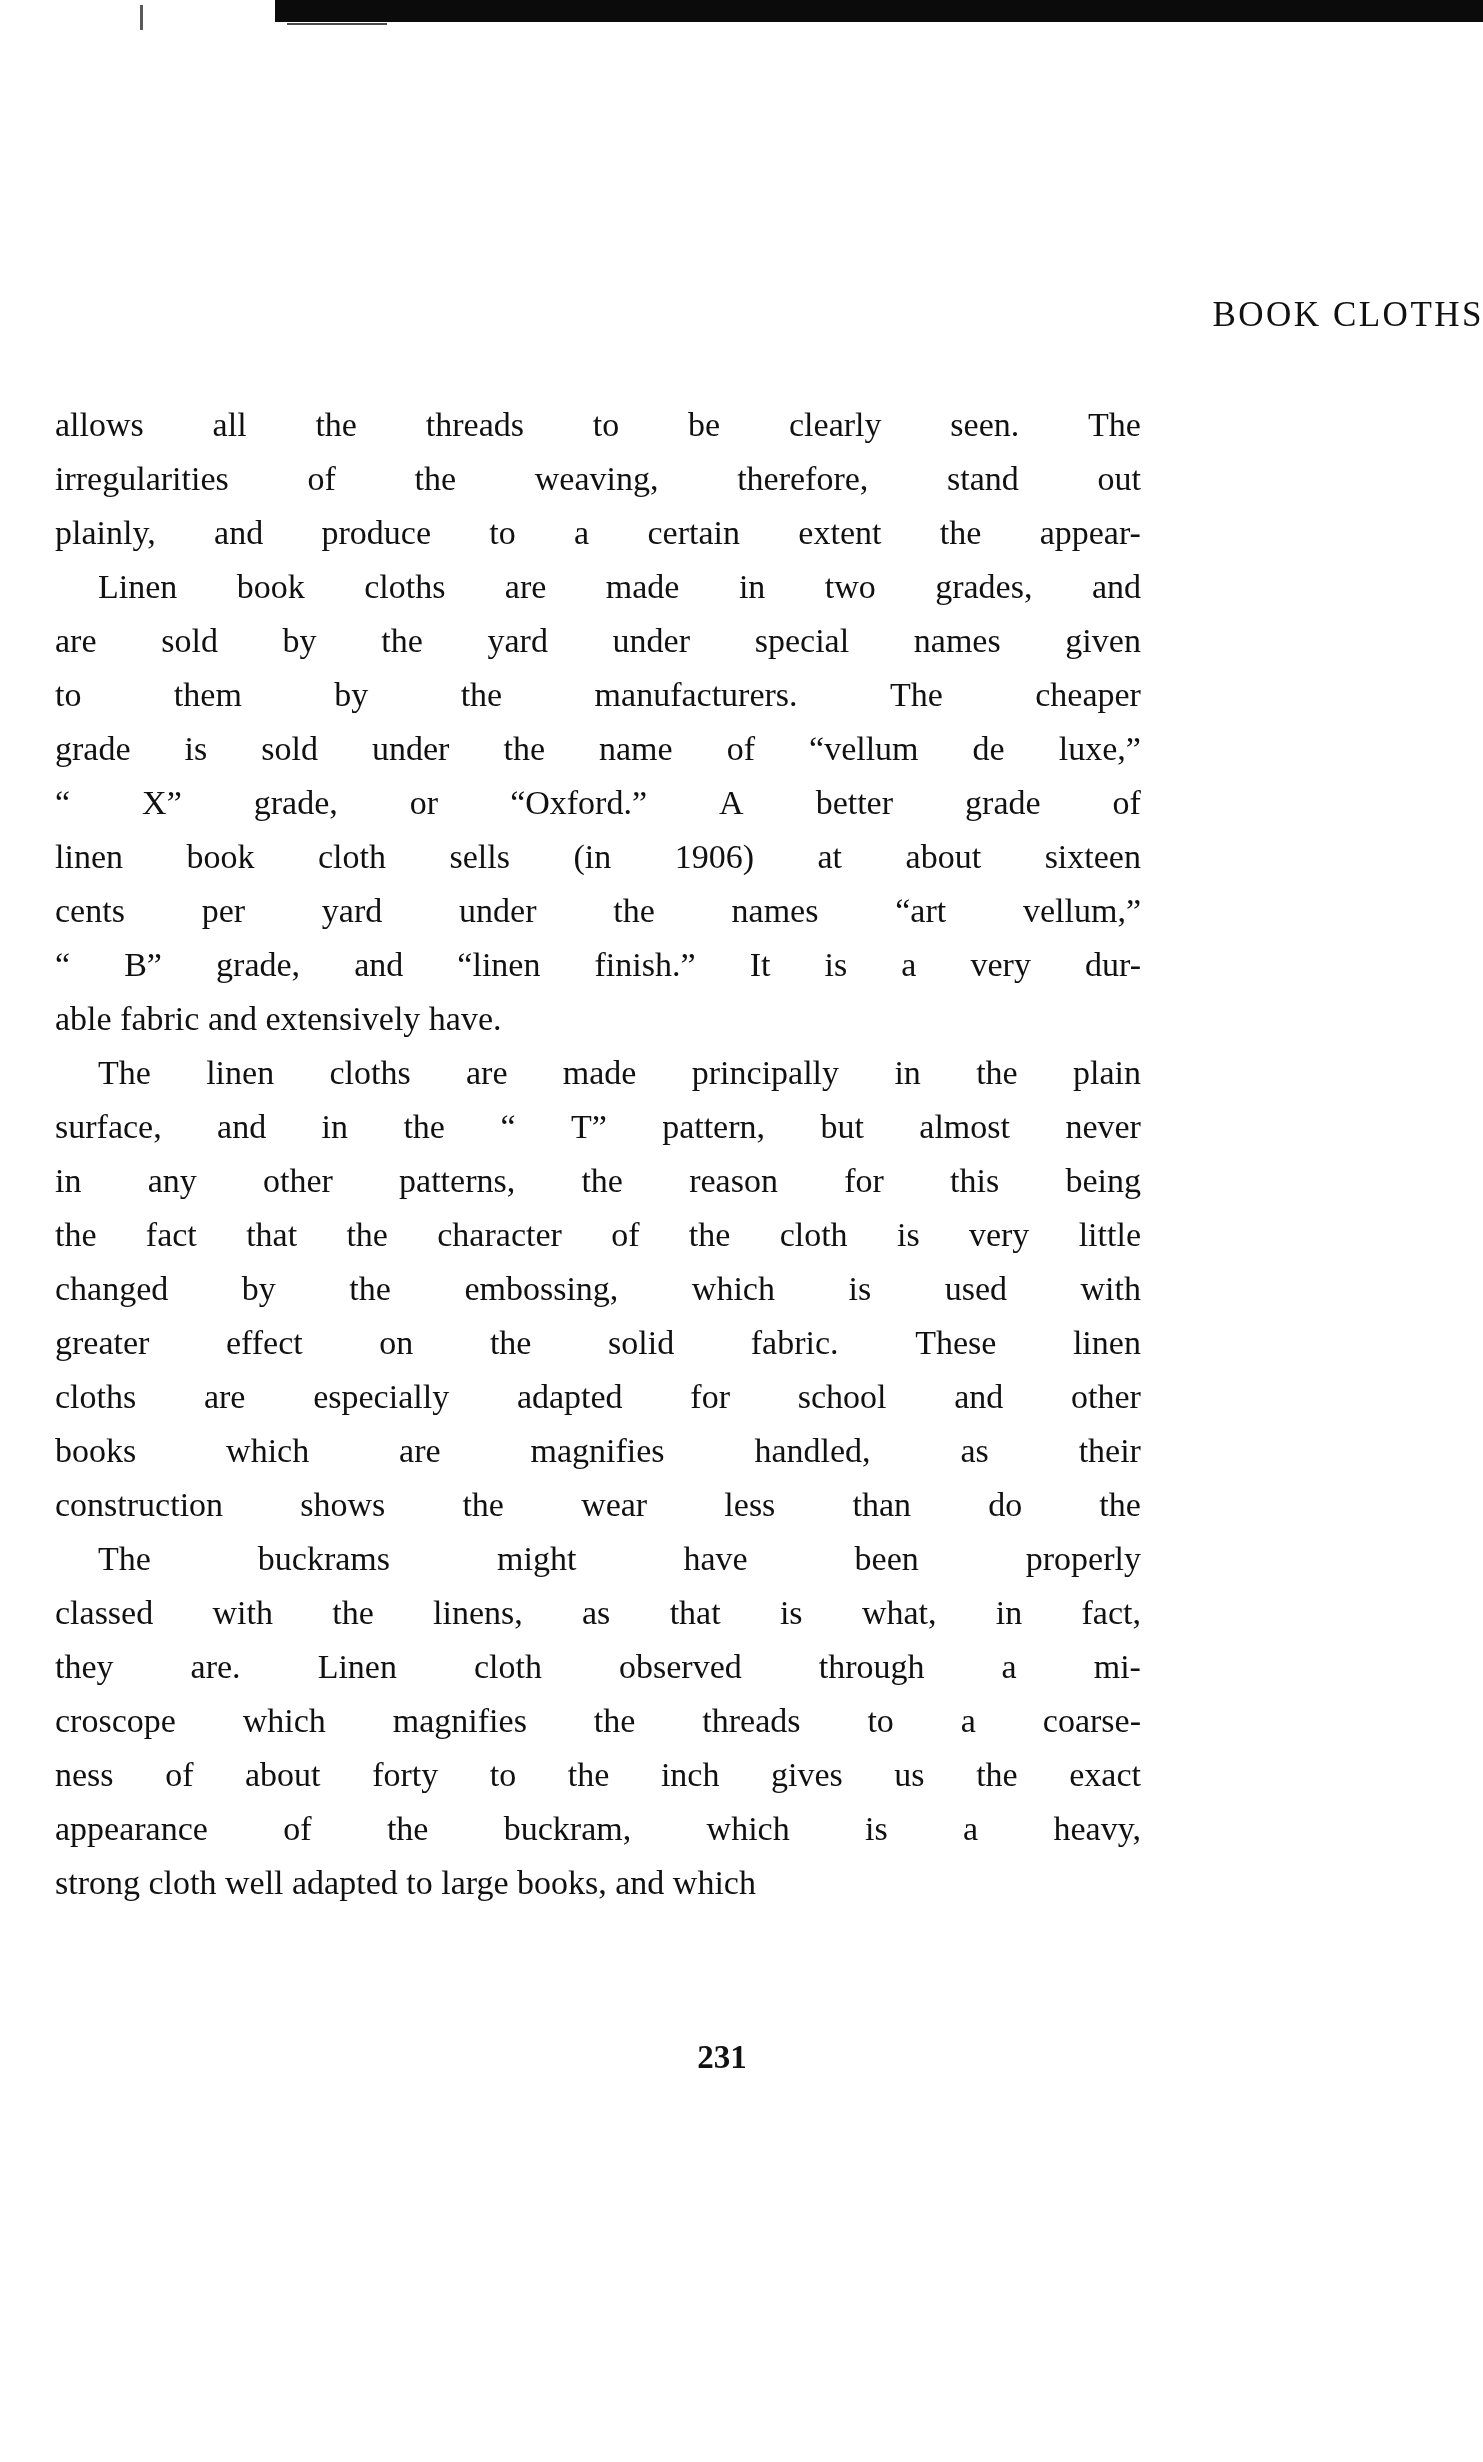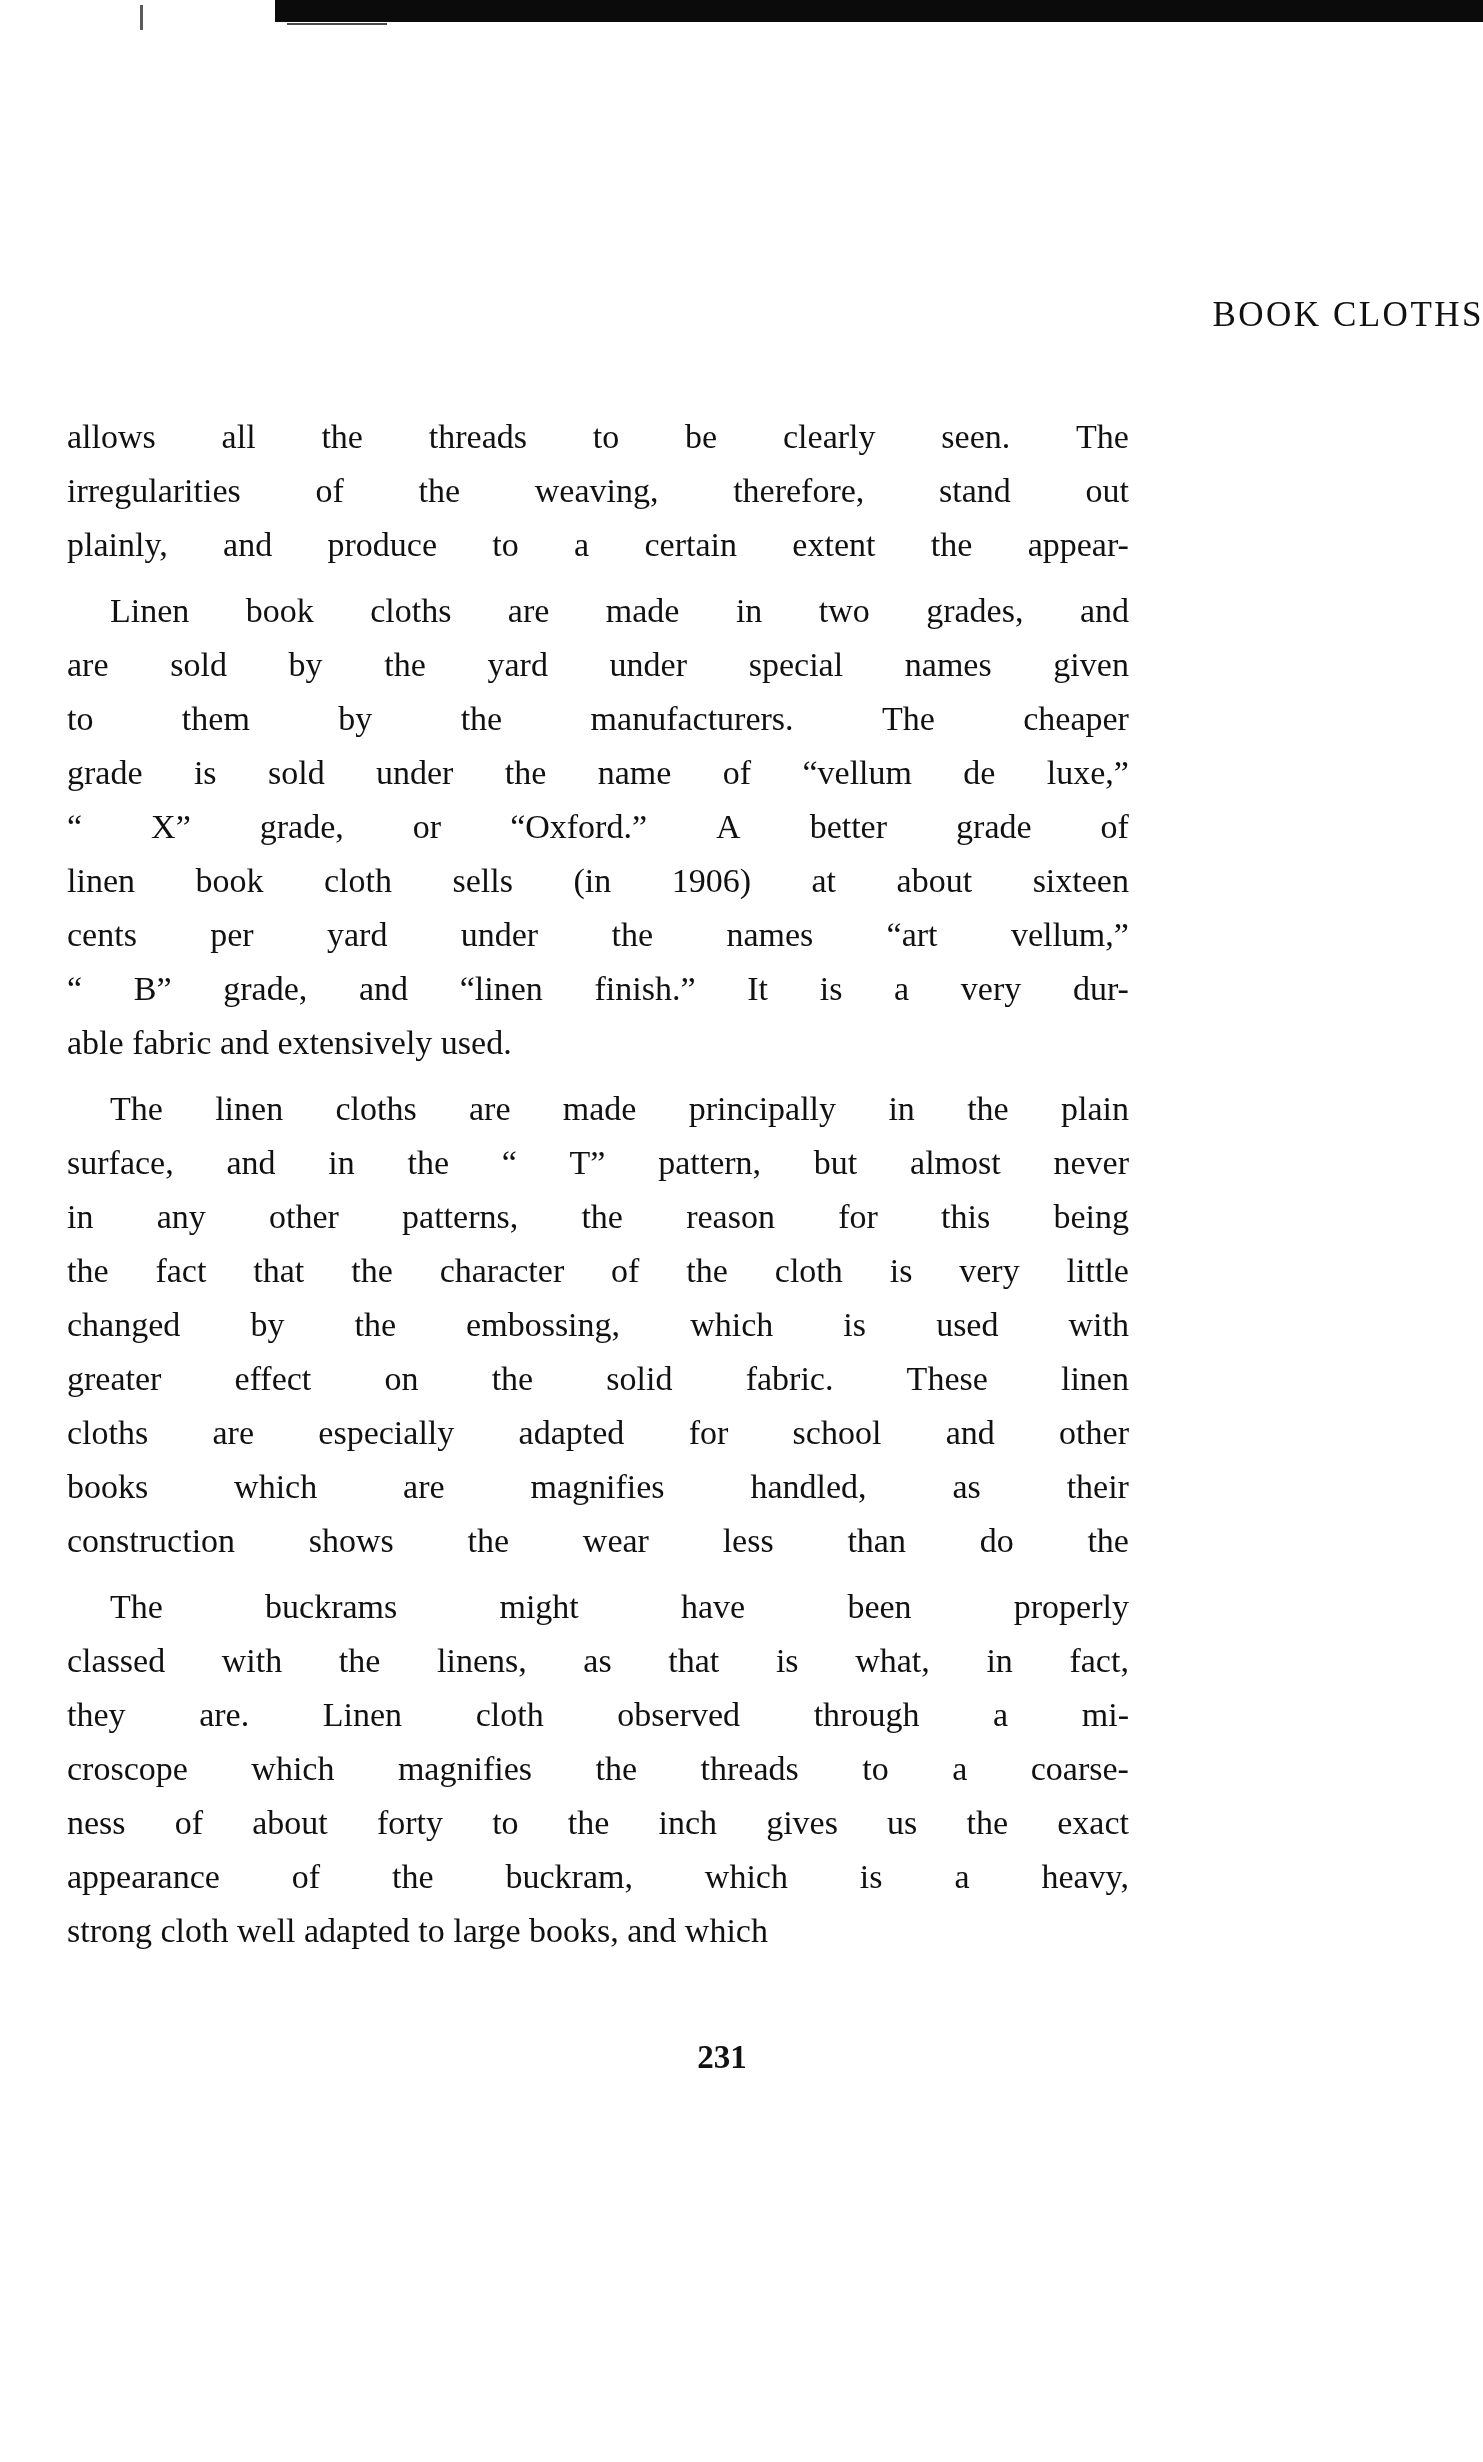--- a/index.html
+++ b/index.html
@@ -62,21 +62,21 @@
   }
 
   #body-text {
     position: absolute;
     left: 55px;
     top: 398px;
     width: 1086px;
   }
 
   .para {
-    margin: 12px;
+    margin: 0;
     padding: 0;
   }
 
   .line {
     display: flex;
     justify-content: space-between;
     font-size: 34px;
     line-height: 54px;
     white-space: pre;
     height: 54px;
@@ -122,21 +122,21 @@
       </div>
       <div class="para">
         <div class="line" style="padding-left: 43px;"><span>Linen</span><span>book</span><span>cloths</span><span>are</span><span>made</span><span>in</span><span>two</span><span>grades,</span><span>and</span></div>
         <div class="line"><span>are</span><span>sold</span><span>by</span><span>the</span><span>yard</span><span>under</span><span>special</span><span>names</span><span>given</span></div>
         <div class="line"><span>to</span><span>them</span><span>by</span><span>the</span><span>manufacturers.</span><span>The</span><span>cheaper</span></div>
         <div class="line"><span>grade</span><span>is</span><span>sold</span><span>under</span><span>the</span><span>name</span><span>of</span><span>“vellum</span><span>de</span><span>luxe,”</span></div>
         <div class="line"><span>“</span><span>X”</span><span>grade,</span><span>or</span><span>“Oxford.”</span><span>A</span><span>better</span><span>grade</span><span>of</span></div>
         <div class="line"><span>linen</span><span>book</span><span>cloth</span><span>sells</span><span>(in</span><span>1906)</span><span>at</span><span>about</span><span>sixteen</span></div>
         <div class="line"><span>cents</span><span>per</span><span>yard</span><span>under</span><span>the</span><span>names</span><span>“art</span><span>vellum,”</span></div>
         <div class="line"><span>“</span><span>B”</span><span>grade,</span><span>and</span><span>“linen</span><span>finish.”</span><span>It</span><span>is</span><span>a</span><span>very</span><span>dur-</span></div>
-        <div class="line last"><span>able fabric and extensively used.</span></div>
+        <div class="line last"><span>able fabric and extensively have.</span></div>
       </div>
       <div class="para">
         <div class="line" style="padding-left: 43px;"><span>The</span><span>linen</span><span>cloths</span><span>are</span><span>made</span><span>principally</span><span>in</span><span>the</span><span>plain</span></div>
         <div class="line"><span>surface,</span><span>and</span><span>in</span><span>the</span><span>“</span><span>T”</span><span>pattern,</span><span>but</span><span>almost</span><span>never</span></div>
         <div class="line"><span>in</span><span>any</span><span>other</span><span>patterns,</span><span>the</span><span>reason</span><span>for</span><span>this</span><span>being</span></div>
         <div class="line"><span>the</span><span>fact</span><span>that</span><span>the</span><span>character</span><span>of</span><span>the</span><span>cloth</span><span>is</span><span>very</span><span>little</span></div>
         <div class="line"><span>changed</span><span>by</span><span>the</span><span>embossing,</span><span>which</span><span>is</span><span>used</span><span>with</span></div>
         <div class="line"><span>greater</span><span>effect</span><span>on</span><span>the</span><span>solid</span><span>fabric.</span><span>These</span><span>linen</span></div>
         <div class="line"><span>cloths</span><span>are</span><span>especially</span><span>adapted</span><span>for</span><span>school</span><span>and</span><span>other</span></div>
         <div class="line"><span>books</span><span>which</span><span>are</span><span>magnifies</span><span>handled,</span><span>as</span><span>their</span></div>

